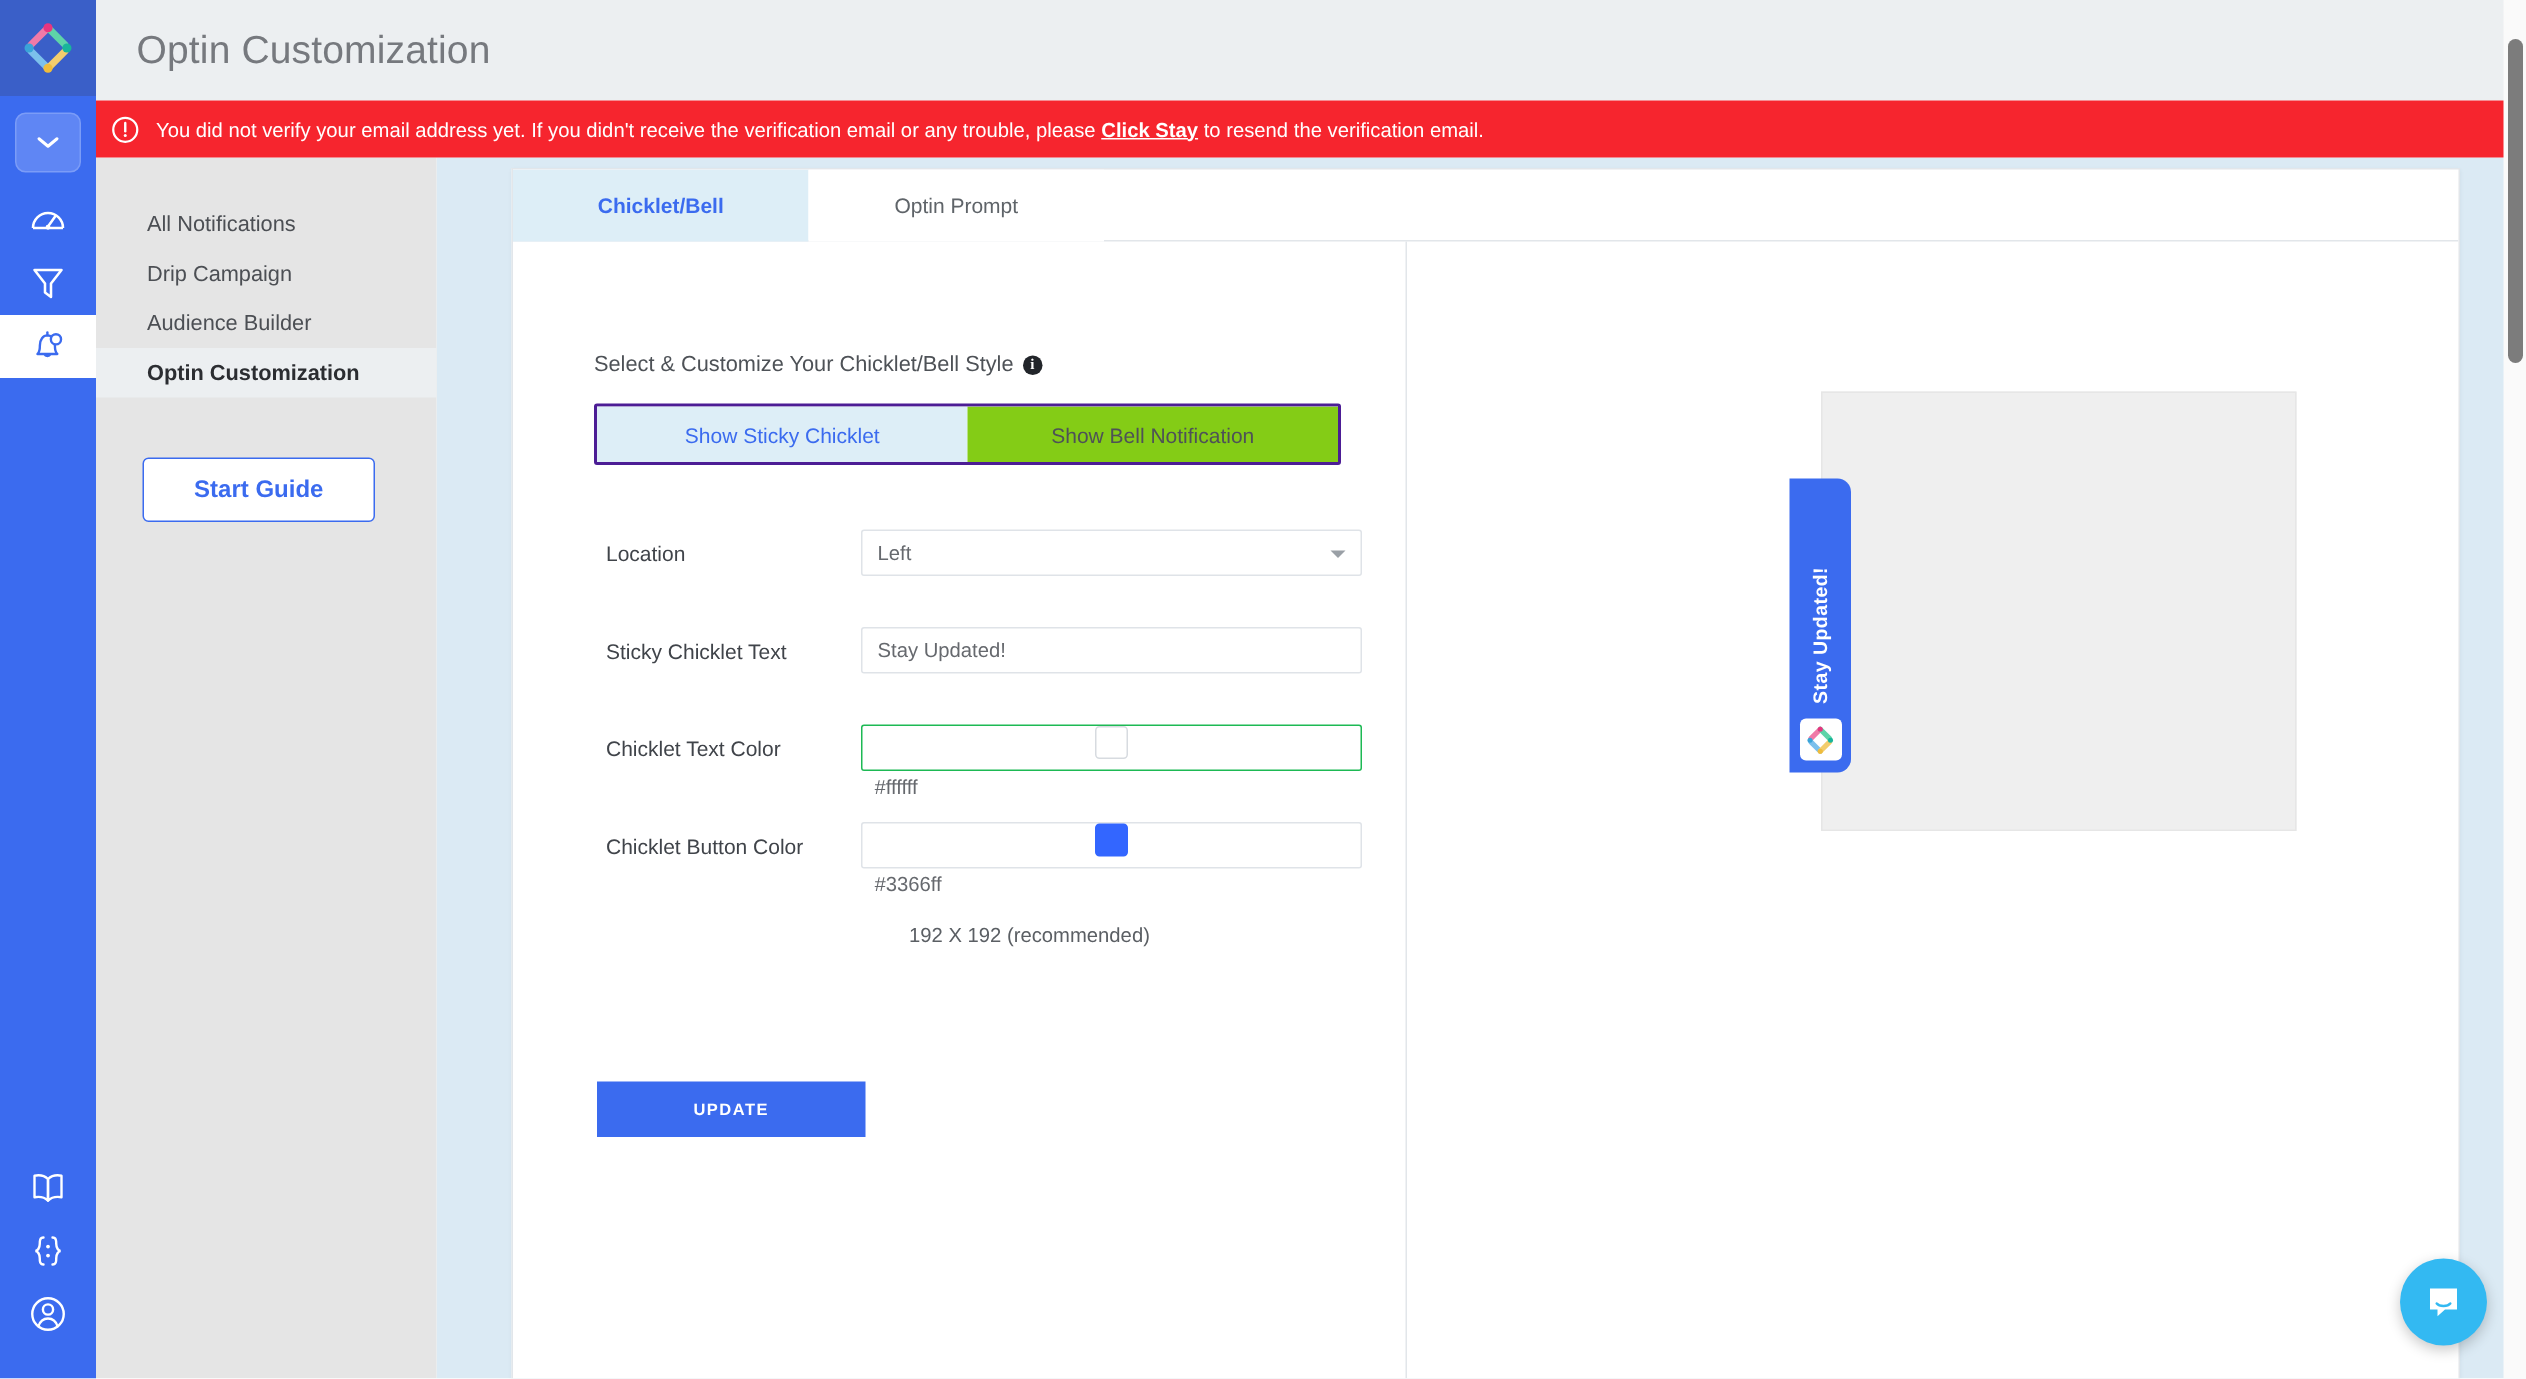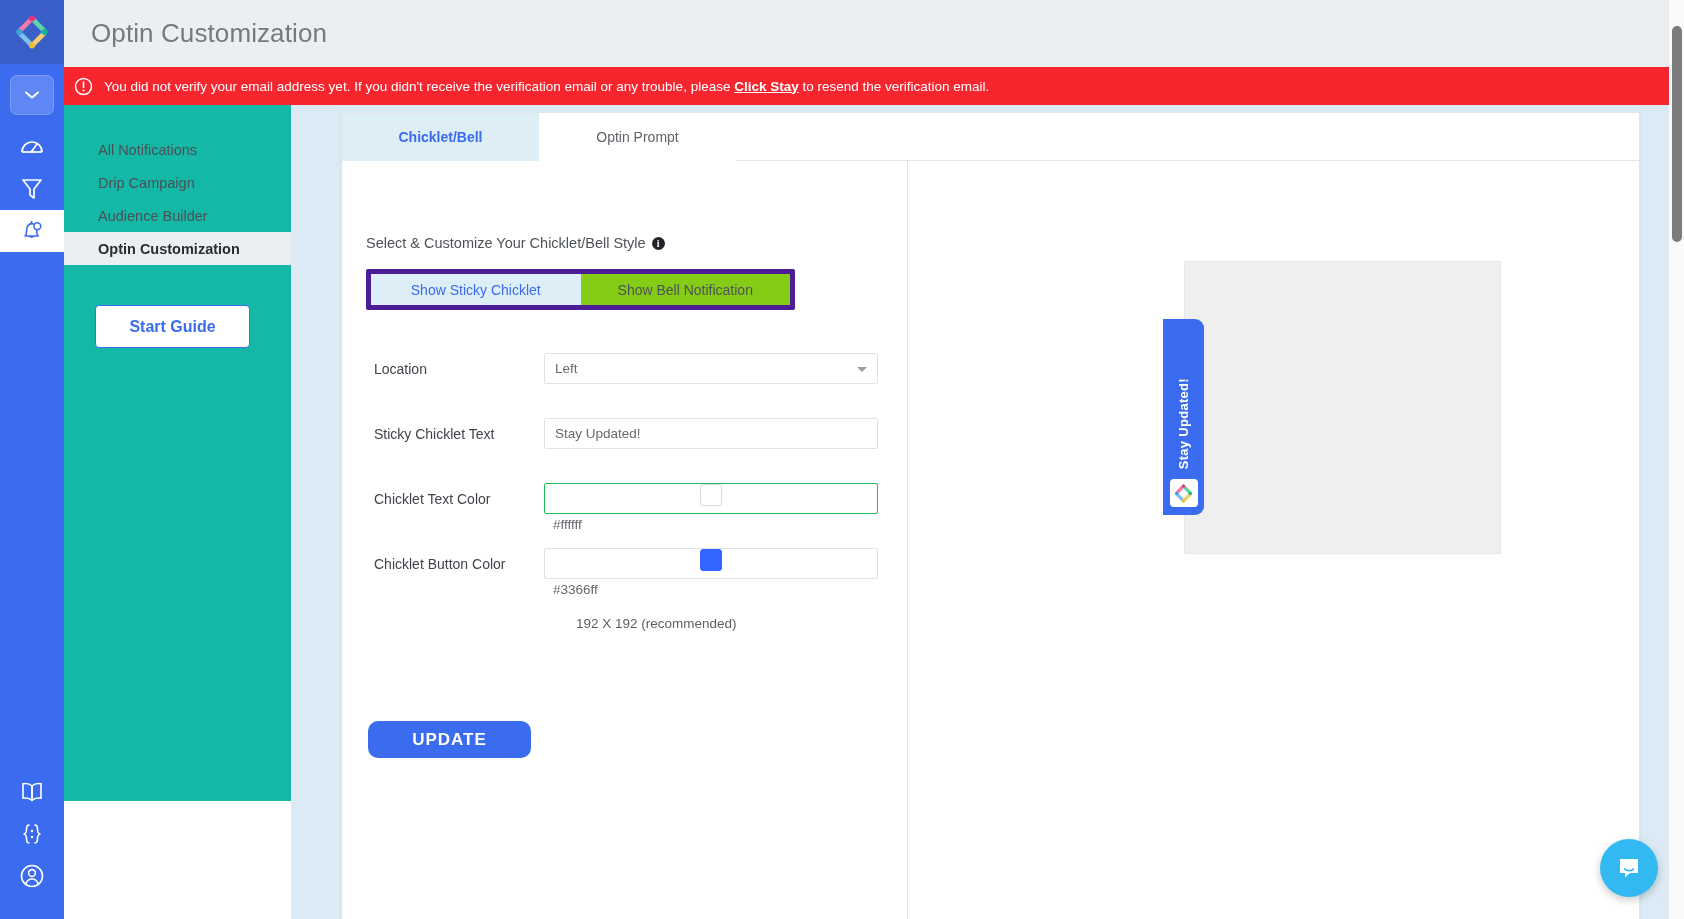--- a/index.html
+++ b/index.html
@@ -69,22 +69,22 @@
   .alert-icon { margin-left: 10px; margin-right: 11px; display: flex; }
   .alert-text { font-size: 13.5px; color: #ffffff; }
   .alert-link {
     color: #ffffff; font-weight: bold; text-decoration: underline;
     cursor: pointer;
   }
 
   
   .subnav {
     position: absolute; left: 64px; top: 105px;
-    width: 227px; height: 696px;
-    background: #14b8a6; z-index: 20;
+    width: 227px; height: 814px;
+    background: #e5e5e5; z-index: 20;
   }
   .subnav-list { padding-top: 28px; }
   .subnav-item {
     height: 33px; display: flex; align-items: center;
     padding-left: 34px; font-size: 14.5px; color: #4c4f54;
     cursor: pointer;
   }
   .subnav-item.active {
     background: #eceff1; font-weight: bold; color: #2b2d31;
   }
@@ -123,21 +123,21 @@
     display: flex; align-items: center; justify-content: center;
     font-size: 14px; color: #5f6469; cursor: pointer;
     background: #ffffff;
   }
   .tab.active {
     background: #ddeef7; color: #3b6bef; font-weight: bold;
   }
   .tabs-filler { flex: 1 1 auto; border-bottom: 0; }
 
   
-  .card-body { display: flex; height: 758px; }
+  .card-body { display: flex; height: 758px; margin-left: 30px; }
   .form-col {
     width: 566px; height: 758px;
     border-right: 1px solid #e2e6ea;
     position: relative;
   }
   .preview-col { flex: 1 1 auto; position: relative; }
 
   
   .form-head {
     margin: 74px 0 0 24px;
@@ -148,22 +148,22 @@
     display: inline-flex; align-items: center; justify-content: center;
     width: 13px; height: 13px; border-radius: 50%;
     background: #22252a; color: #ffffff;
     font-size: 10px; font-weight: bold; font-family: "Liberation Serif", serif;
     cursor: pointer;
   }
 
   
   .style-toggle {
     margin: 18px 0 0 24px;
-    width: 429px; height: 41px;
-    display: flex; border: 5px solid #4c1d95; border-radius: 2px;
+    width: 498px; height: 41px;
+    display: flex; border: 2px solid #4c1d95; border-radius: 2px;
     overflow: hidden;
     justify-content: center;
   }
   .style-btn {
     flex: 1 1 50%;
     display: flex; align-items: center; justify-content: center;
     font-size: 14px; color: #4e5257; background: #84cc16;
     cursor: pointer; border: none;
     font-family: "Liberation Sans", sans-serif;
   }
@@ -227,23 +227,23 @@
     cursor: pointer;
   }
   .upload-hint {
     margin: 20px 0 0 202px;
     padding-left: 32px;
     font-size: 13.5px; color: #5b5f64;
   }
 
   .update-wrap { margin: 90px 0 0 26px; }
   .update-btn {
-    width: 163px; height: 37px; border-radius: 10px;
+    width: 179px; height: 37px; border-radius: 0;
     background: #3b6bef; border: none; color: #ffffff;
-    font-size: 17px; font-weight: bold; letter-spacing: 1px;
+    font-size: 11px; font-weight: bold; letter-spacing: 1px;
     font-family: "Liberation Sans", sans-serif;
     cursor: pointer;
   }
 
   
   .preview-stage {
     position: absolute; left: 276px; top: 100px;
     width: 317px; height: 293px;
     background: #efefef; border: 1px solid #e6e6e6;
   }

